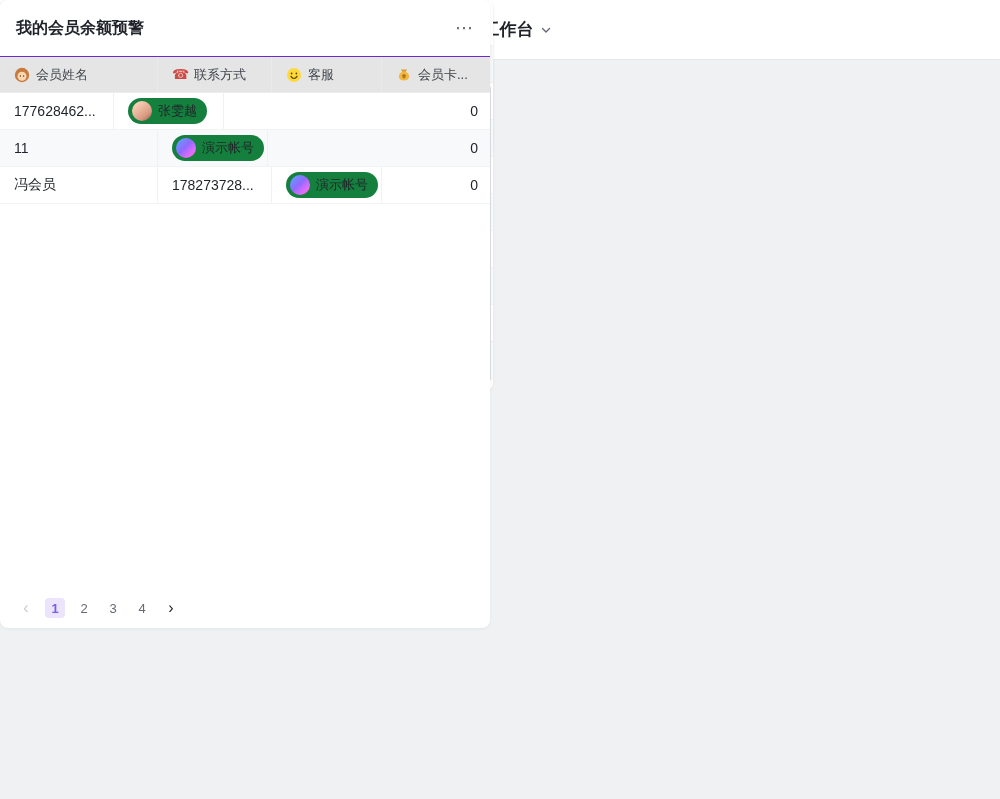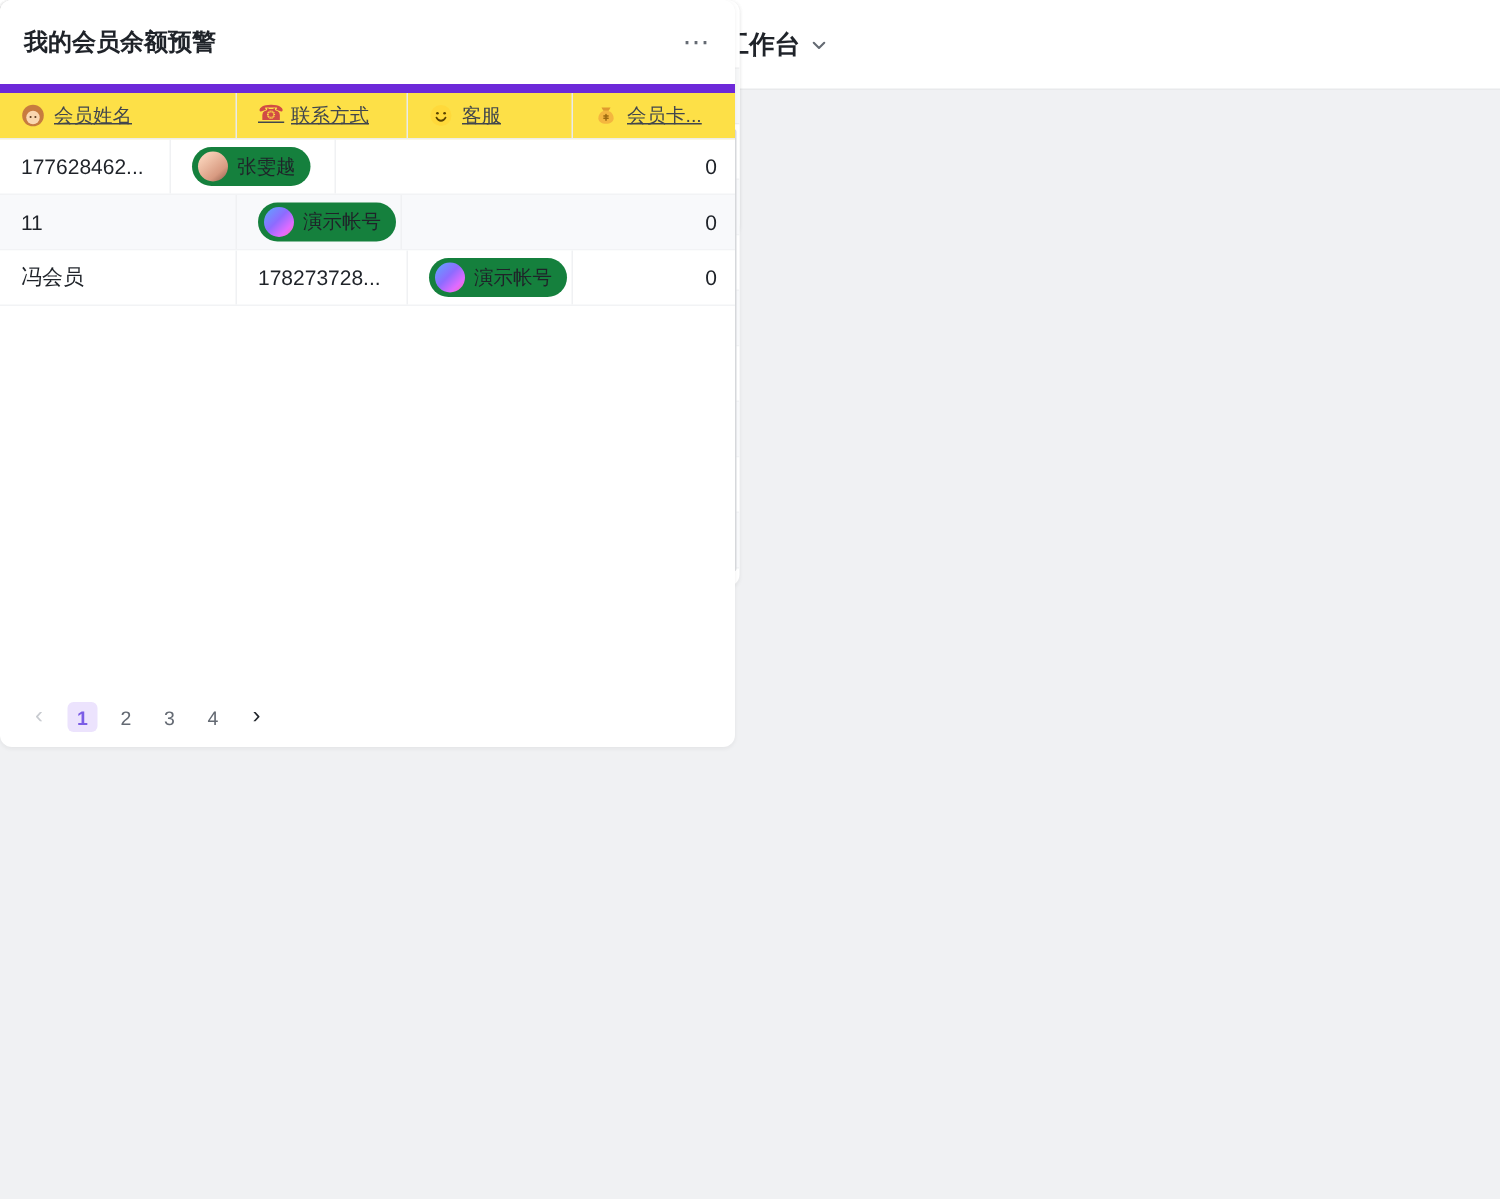--- a/index.html
+++ b/index.html
@@ -79,26 +79,26 @@
   .badge.expired { background:#eceef0; color:#646a73; }
   .v-scrollbar {
     position:absolute; right:2px; top:86px; bottom:10px; width:4px;
     background:#dcdee1; border-radius:2px; cursor:pointer;
   }
   .h-scrollbar {
     position:absolute; left:0; bottom:0; width:130px; height:4px;
     background:#3366ff; border-radius:2px; cursor:pointer;
   }
   
-  #balance { left:510; top:266; width:490px; height:498px; }
+  #balance { left:510; top:266; width:490px; height:628px; }
   .balance-head { height:56px; }
   .b-header {
     height:37px; display:flex; align-items:center;
-    background:#fde047; border-top:6px solid #6d28d9; border-bottom:1px solid #eceded;
-    font-size:13px; color:#41464d;text-decoration:underline;
+    background:#e5e5e5; border-top:1px solid #6d28d9; border-bottom:1px solid #eceded;
+    font-size:13px; color:#41464d;
   }
   .b-cell { height:100%; display:flex; align-items:center; gap:6px; padding-left:14px; border-right:1px solid #e9eaec; }
   .b-c1 { width:158px; }
   .b-c2 { width:114px; }
   .b-c3 { width:110px; }
   .b-c4 { flex:1; border-right:none; }
   .b-row { height:37px; display:flex; align-items:center; border-bottom:1px solid #f2f3f5; cursor:pointer; background:#fff; }
   .b-row:nth-of-type(even) { background:#f8f9fb; }
   .b-row .b-cell { border-right:1px solid #f0f1f3; gap:0; }
   .b-row .b-c4 { border-right:none; justify-content:flex-end; padding-right:12px; }

